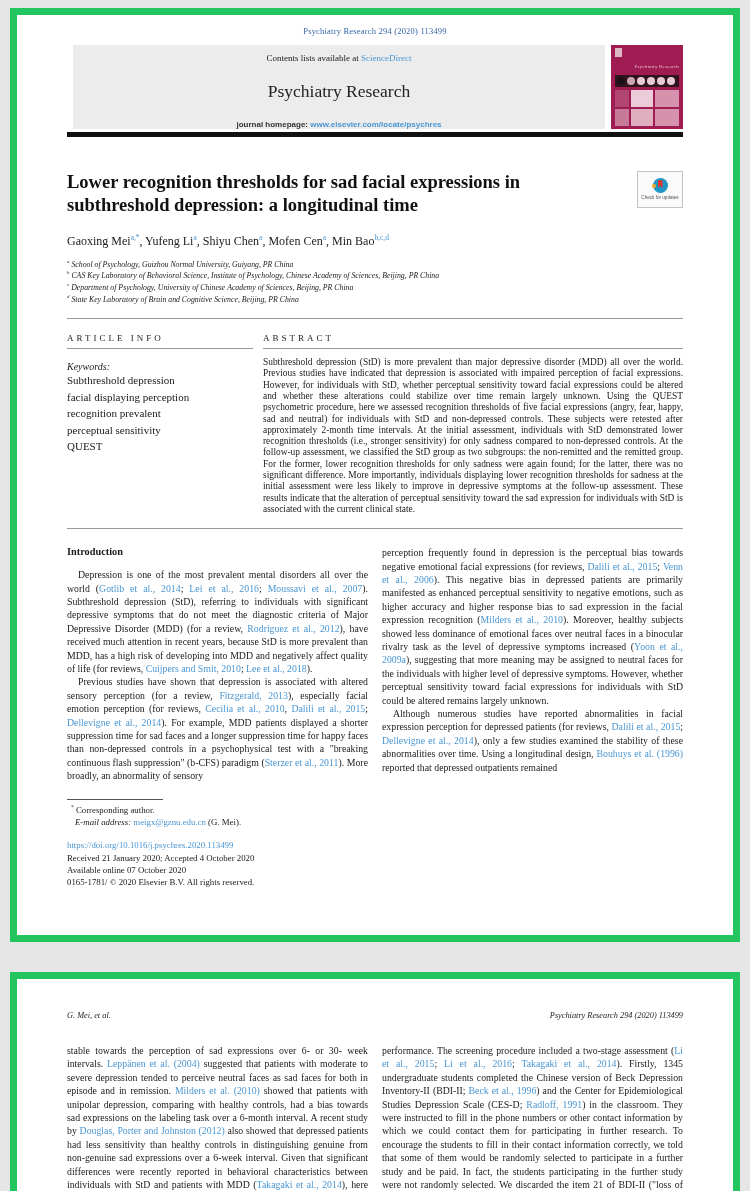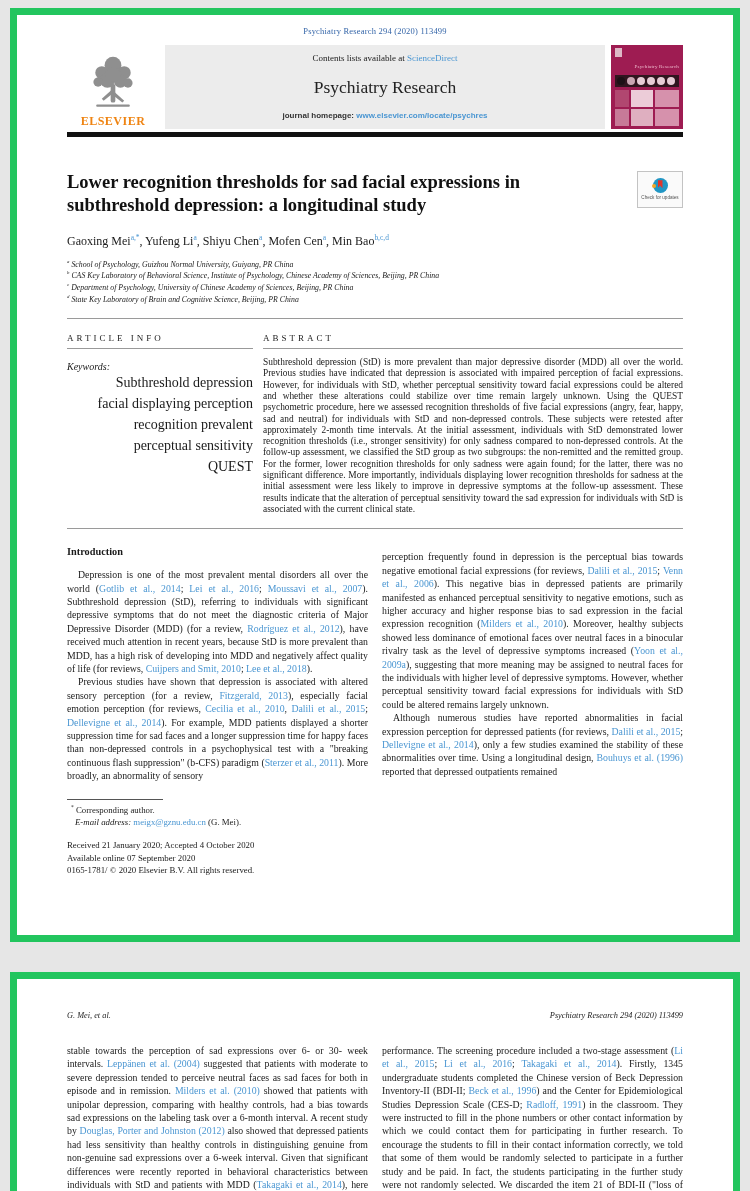--- a/index.html
+++ b/index.html
@@ -10,21 +10,21 @@
   #page2 { margin-top:30px; height:400px; }
 
   
   .citation-line { text-align:center; padding-top:11px; font-size:8.5px;
                    color:var(--header-blue); letter-spacing:.2px; }
   .masthead { display:flex; margin-top:9px; height:84px; align-items:stretch; }
   .logo-col { width:92px; display:flex; flex-direction:column; align-items:center; justify-content:flex-end; }
   .logo-col svg { width:56px; height:62px; }
   .elsevier-word { font-size:12px; font-weight:bold; color:var(--elsevier-orange); letter-spacing:.5px; }
   .mast-center { flex:1; background:#ececec; margin:0 6px; text-align:center;
-                 display:flex; flex-direction:column; justify-content:space-between; padding:8px 4px 9px; }
+                 display:flex; flex-direction:column; justify-content:space-between; padding:8px 4px 0; }
   .contents-line { font-size:9px; }
   .mast-title { font-size:17.5px; color:#222; }
   .homepage-line { font-family:"Liberation Sans",sans-serif; font-size:8px; font-weight:bold; color:#333; }
   .link { color:var(--link-blue); text-decoration:none; cursor:pointer; }
   .cover { width:72px; height:84px; background:var(--cover-maroon); padding:3px 4px; position:relative;
            display:flex; flex-direction:column; }
   .cover-logo { width:7px; height:9px; background:#e8d3da; opacity:.85; }
   .cover-title { color:#f0bfd0; font-size:5px; text-align:right; margin-top:7px; letter-spacing:.2px; }
   .cover-strip { margin-top:6px; display:flex; gap:2px; align-items:center; background:#30151f; padding:2px; }
   .cover-strip .face { width:8px; height:8px; border-radius:50%; }
@@ -54,25 +54,25 @@
 
   hr.full { border:none; border-top:1px solid #9a9a9a; margin-top:13px; }
 
   
   .info-section { display:flex; margin-top:14px; }
   .info-left { width:186px; }
   .info-right { flex:1; margin-left:10px; }
   .section-head { font-size:9px; letter-spacing:3px; color:#222; }
   .head-rule { border:none; border-top:1px solid #999; margin:5px 0 8px; }
   .kw-label { font-size:10px; font-style:italic;margin-top:12px; }
-  .kw { font-size:14px; line-height:1.5;text-align:right; }
+  .kw { font-size:11px; line-height:1.5; }
   .abstract-text { font-size:9.4px; line-height:1.2; text-align:justify; }
 
   
-  .columns { display:flex; gap:14px; margin-top:17px;align-items:center; }
+  .columns { display:flex; gap:14px; margin-top:17px; }
   .col { width:306px; }
   .body-head { font-size:10.3px; font-weight:bold; margin-bottom:11px; }
   .para { font-size:9.8px; line-height:1.37; text-align:justify; }
   .para.indent { text-indent:11px; }
 
   
   .footnote-block { margin-top:16px; font-size:8.8px; line-height:1.4; }
   .fn-rule { border:none; border-top:1px solid #555; width:96px; margin-bottom:4px; }
   .fn-corresponding { padding-left:4px; }
   .fn-email { padding-left:8px; }
@@ -84,39 +84,20 @@
   #page2 .columns { margin-top:24px; }
 </style>
 </head>
 <body>
 
 <div class="page" id="page1">
 
   <div class="citation-line">Psychiatry Research 294 (2020) 113499</div>
 
   <div class="masthead">
-    <div class="logo-col">
-      <svg viewBox="0 0 60 66">
-        <g fill="#8f8f8f">
-          <circle cx="30" cy="14" r="9"></circle>
-            <circle cx="18" cy="22" r="7"></circle>
-            <circle cx="42" cy="22" r="7"></circle>
-          <circle cx="24" cy="30" r="8"></circle>
-            <circle cx="38" cy="31" r="7"></circle>
-            <circle cx="30" cy="24" r="8"></circle>
-          <circle cx="14" cy="32" r="5"></circle>
-            <circle cx="46" cy="33" r="5"></circle>
-          <rect x="27.5" y="34" width="5" height="20" rx="2"></rect>
-          <path d="M29 40 L18 50 L20 52 L30 44 Z"></path>
-            <path d="M31 42 L42 52 L40 54 L30 46 Z"></path>
-          <rect x="12" y="56" width="36" height="2.5" rx="1"></rect>
-        </g>
-      </svg>
-      <div class="elsevier-word">ELSEVIER</div>
-    </div>
 
     <div class="mast-center">
       <div class="contents-line">
         <span>Contents lists available at </span><span class="link">ScienceDirect</span>
       </div>
       <div class="mast-title">Psychiatry Research</div>
       <div class="homepage-line">
         <span>journal homepage: </span><span class="link">www.elsevier.com/locate/psychres</span>
       </div>
     </div>
@@ -139,21 +120,21 @@
         <div class="cg" style="background:#c9809c"></div>
         <div class="cg" style="background:#e3b7c6"></div>
         <div class="cg" style="background:#d998b1"></div>
       </div>
     </div>
   </div>
 
   <div class="black-bar"></div>
 
   <div class="title-row">
-    <h1 class="article-title">Lower recognition thresholds for sad facial expressions in subthreshold depression: a longitudinal study</h1>
+    <h1 class="article-title">Lower recognition thresholds for sad facial expressions in subthreshold depression: a longitudinal time</h1>
     <div class="check-badge">
       <div class="cm-circle"></div>
       <div class="check-label">Check for updates</div>
     </div>
   </div>
 
   <div class="authors">Gaoxing Mei<span class="seg-suplink">a,*</span>, Yufeng Li<span class="seg-suplink">a</span>, Shiyu Chen<span class="seg-suplink">a</span>, Mofen Cen<span class="seg-suplink">a</span>, Min Bao<span class="seg-suplink">b,c,d</span></div>
 
   <div class="affils">
       <div class="affil"><span class="sup">a</span><span>School of Psychology, Guizhou Normal University, Guiyang, PR China</span></div>
@@ -198,22 +179,23 @@
     </div>
   </div>
 
   <div class="footnote-block">
     <hr class="fn-rule">
     <div class="fn-corresponding"><span class="seg-sup">*</span> Corresponding author.</div>
     <div class="fn-email"><span class="seg-italic">E-mail address: </span><span class="seg-link">meigx@gznu.edu.cn</span> (G. Mei).</div>
   </div>
 
   <div class="doi-block">
+    <div class="link">https://doi.org/10.1016/j.psychres.2020.113499</div>
     <div>Received 21 January 2020; Accepted 4 October 2020</div>
-    <div>Available online 07 September 2020</div>
+    <div>Available online 07 October 2020</div>
     <div>0165-1781/ © 2020 Elsevier B.V. All rights reserved.</div>
   </div>
 
 </div>
 
 <div class="page" id="page2">
   <div class="p2-header">
     <span>G. Mei, et al.</span>
     <span>Psychiatry Research 294 (2020) 113499</span>
   </div>

